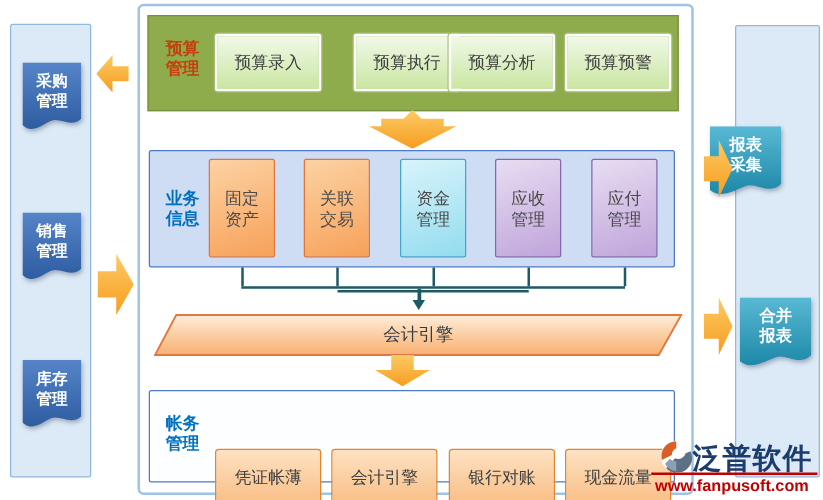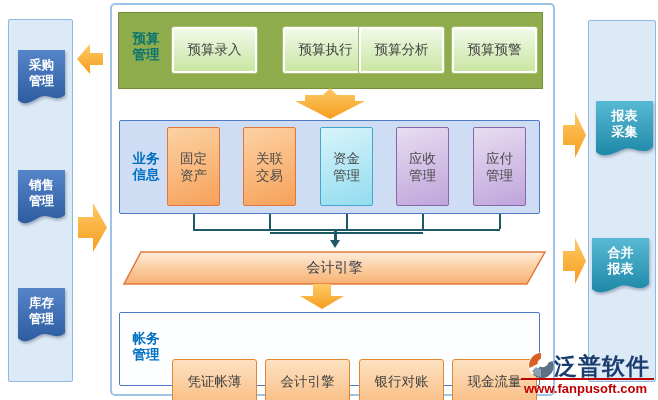--- a/index.html
+++ b/index.html
@@ -19,21 +19,21 @@
                  background: #8EAC4C; border: 1px solid #75903A; }
 
   .mid-panel { position: absolute; left: 119px; top: 120px; width: 421px; height: 94px;
                background: #CEDCF4; border: 1.5px solid #4E79C5; border-radius: 2px; }
 
   .bottom-panel { position: absolute; left: 119px; top: 312px; width: 421px; height: 74px;
                   background: #FDFEFF; border: 1.5px solid #4E79C5; border-radius: 2px; }
 
   .panel-label { position: absolute; width: 30px; text-align: center; font-weight: bold;
                  font-size: 13.5px; line-height: 16px; word-break: break-all; }
-  .lbl-white { color: #0f766e; }
+  .lbl-white { color: #c2410c; }
   .lbl-blue  { color: #0070C0; }
 
   .btn { position: absolute; width: 85px; display: flex; align-items: center; justify-content: center;
          font-size: 13.5px; color: #404040; }
   .btn-green { height: 46px; top: 27px; background: linear-gradient(180deg, #F1F9E8 0%, #C9E6A2 100%);
                border: 2px solid #fff; box-shadow: 0 0 0 1px #A3BF70; border-radius: 2px; }
   .btn-orange { height: 45px; top: 327px; background: linear-gradient(180deg, #FDE2C2 0%, #F9BE85 100%);
                 border: 1.5px solid #E3852F; border-radius: 3px; margin-top: 32px; }
 
   .mbox { position: absolute; top: 127px; width: 53px; height: 79px; display: flex; align-items: center;
@@ -162,21 +162,21 @@
       </svg>
     <div class="wave-label"><span>销售管理</span></div>
   </div>
   <div class="wave" style="left:18px;top:288px;width:47px">
     <svg width="47" height="62" viewBox="0 0 47 62">
         <path d="M0,0 H47 V45 C38,53 30,43 22,47 C14,51 7,57 0,50 Z" fill="url(#gBlue)"></path>
       </svg>
     <div class="wave-label"><span>库存管理</span></div>
   </div>
 
-  <div class="wave" style="left:596px;top:101px;width:57px">
+  <div class="wave" style="left:568px;top:101px;width:57px">
     <svg width="57" height="64" viewBox="0 0 57 64">
         <path d="M0,0 H57 V46 C47,56 37,44 28,48 C18,52 8,58 0,51 Z" fill="url(#gTeal)"></path>
       </svg>
     <div class="wave-label" style="font-size:13px"><span>报表采集</span></div>
   </div>
   <div class="wave" style="left:592px;top:238px;width:57px">
     <svg width="57" height="64" viewBox="0 0 57 64">
         <path d="M0,0 H57 V46 C47,56 37,44 28,48 C18,52 8,58 0,51 Z" fill="url(#gTeal)"></path>
       </svg>
     <div class="wave-label" style="font-size:13px"><span>合并报表</span></div>

